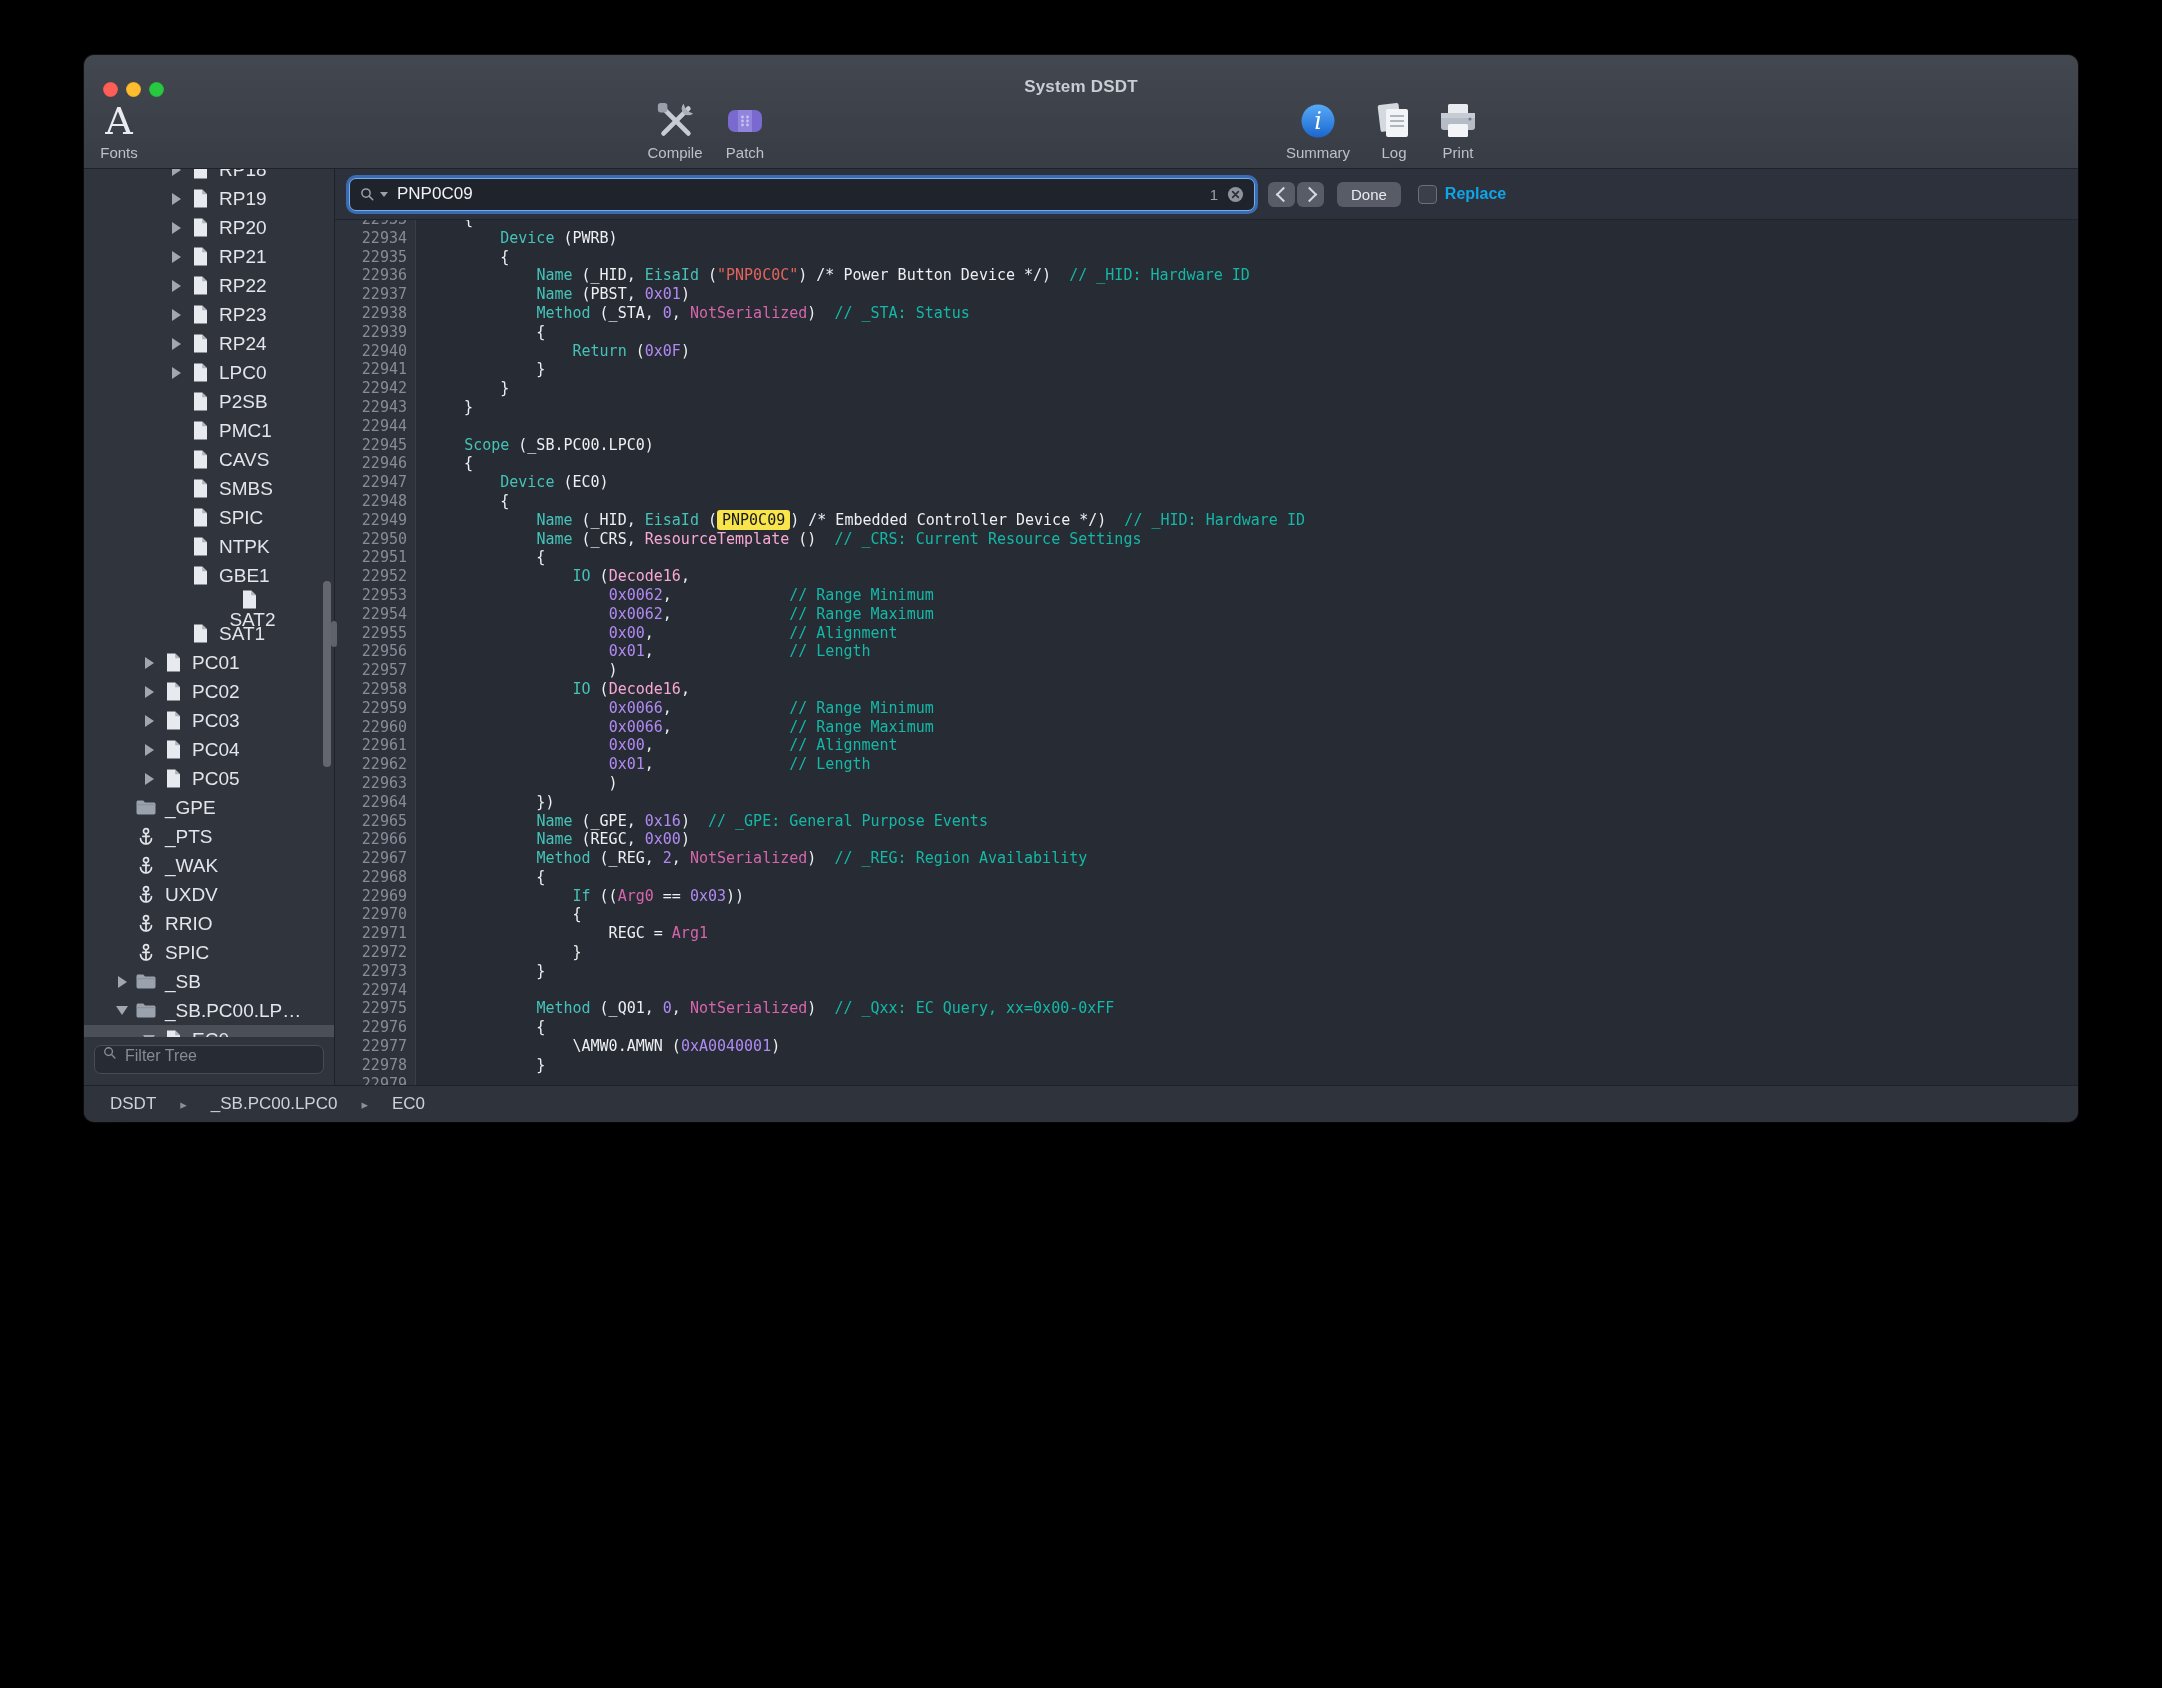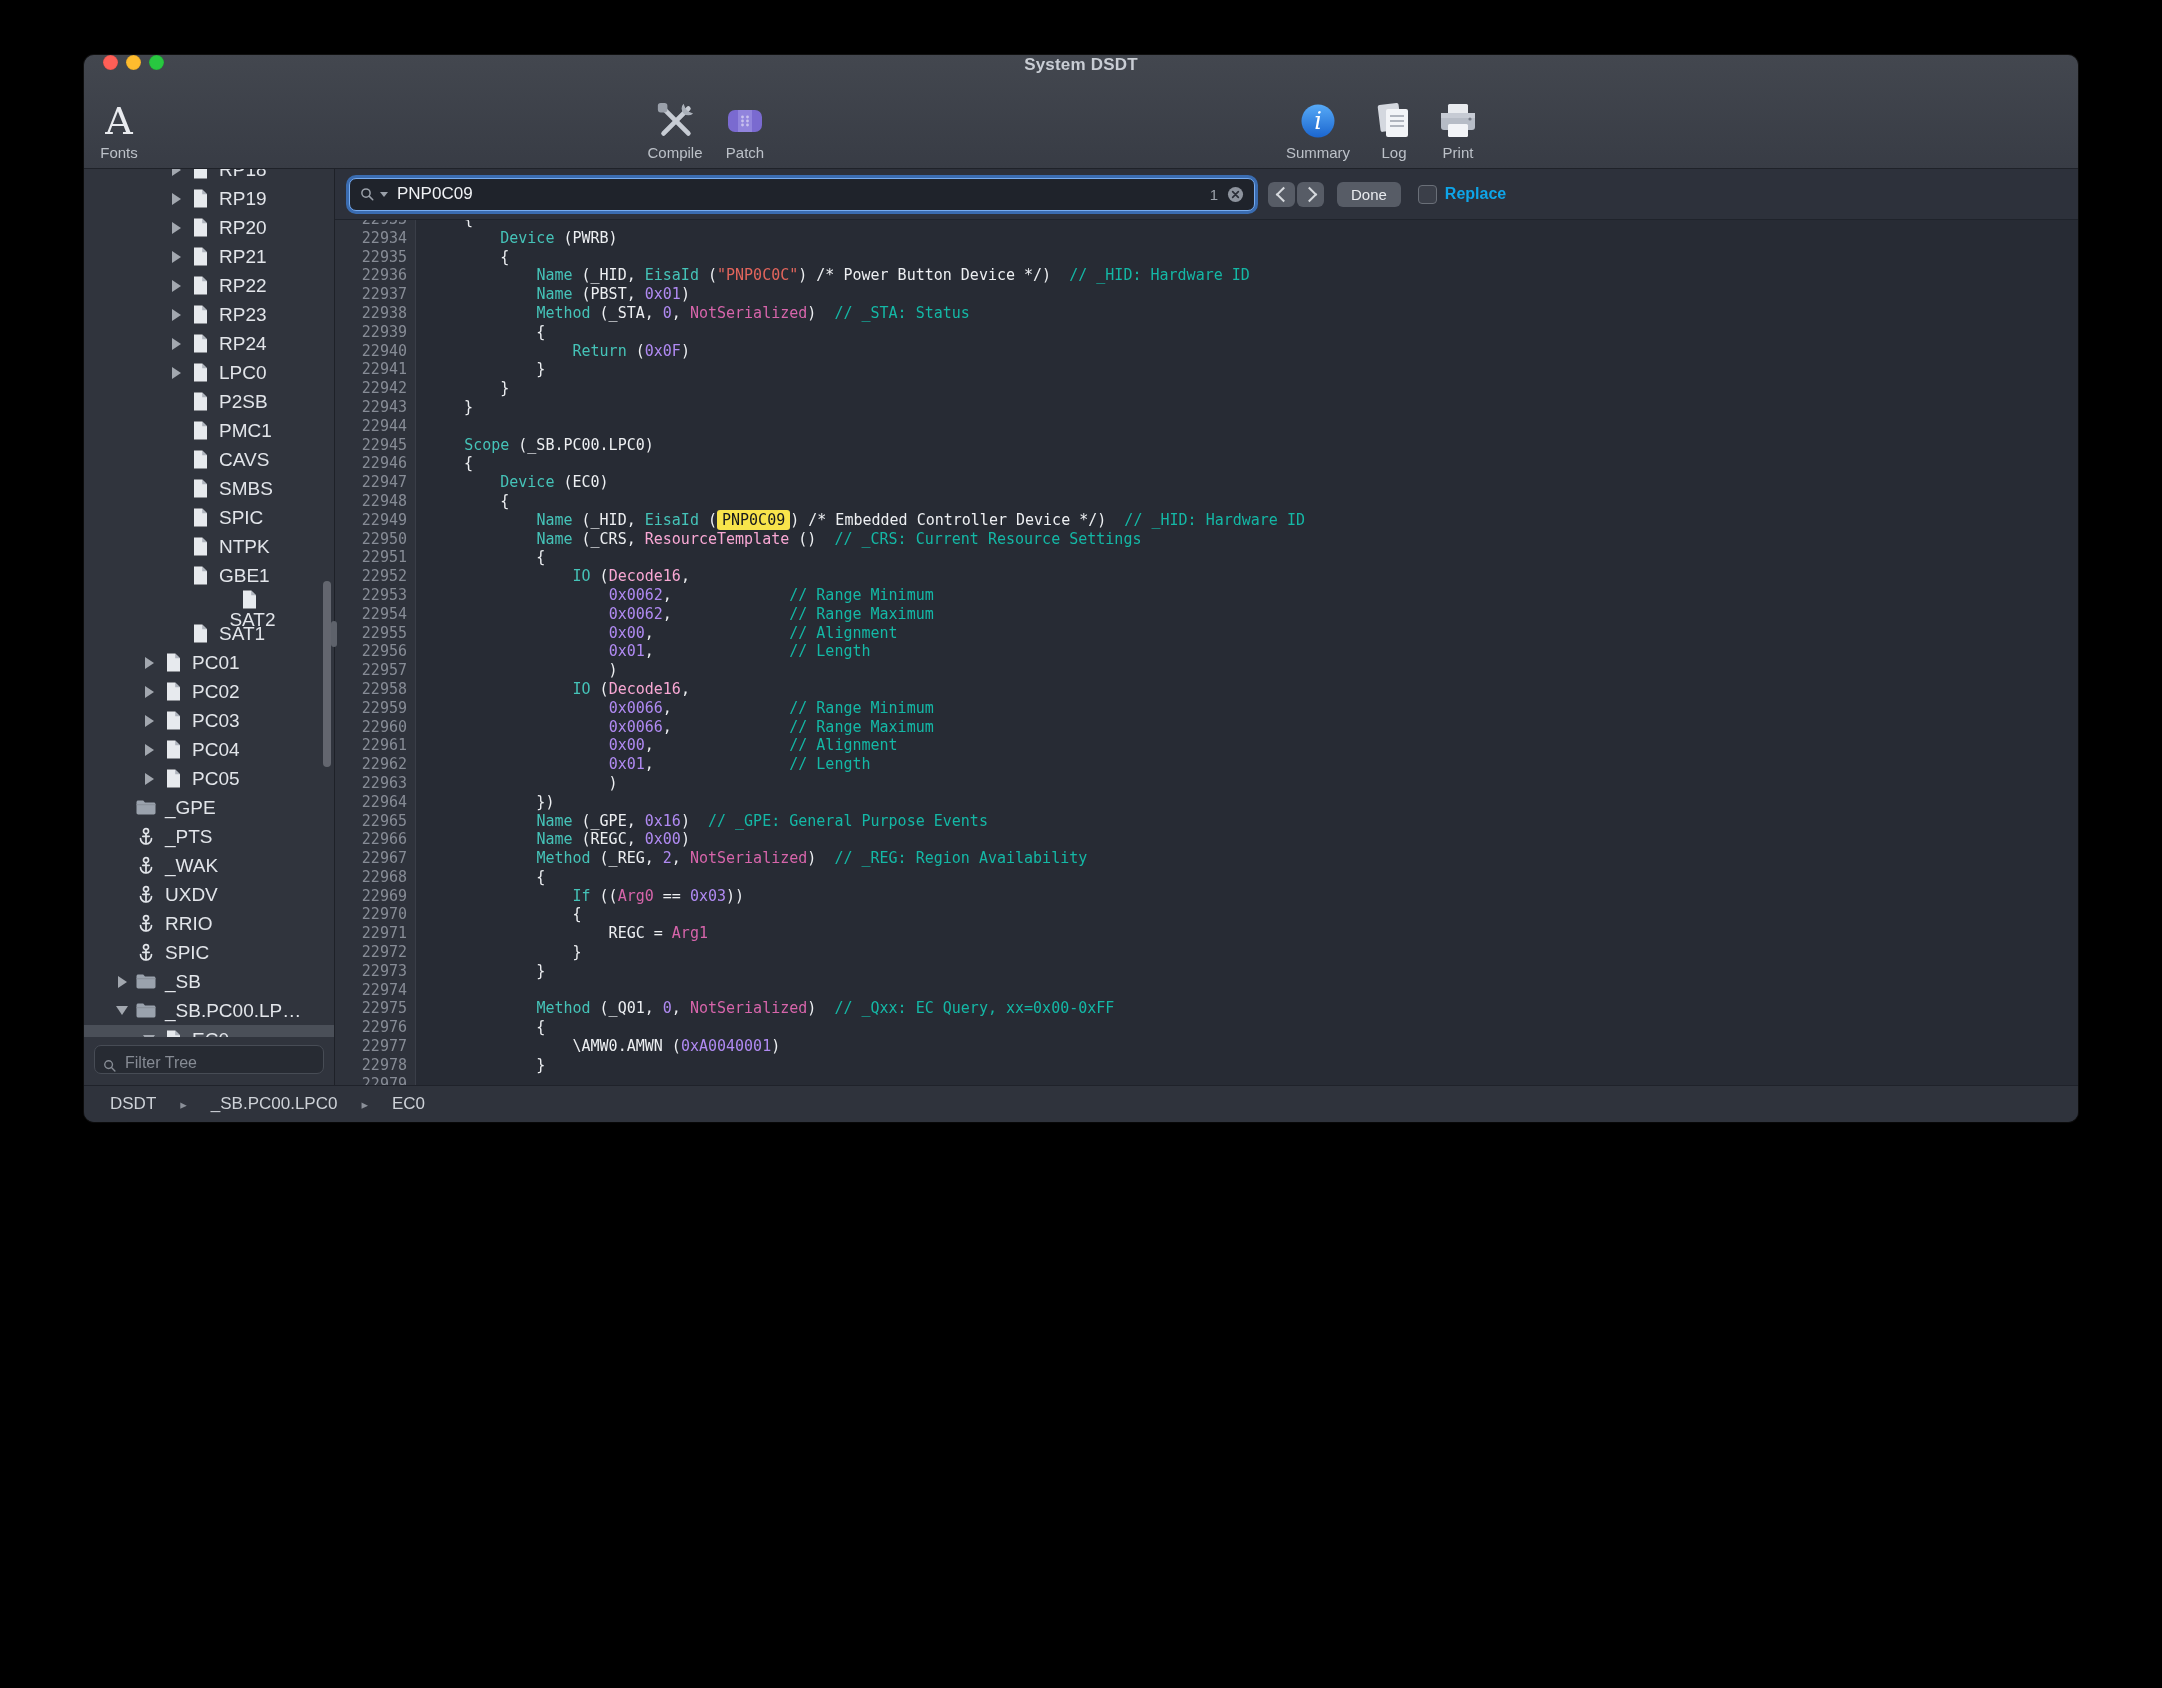--- a/index.html
+++ b/index.html
@@ -3,21 +3,21 @@
 <meta charset="utf-8">
 <style>
   html,body{margin:0;padding:0;background:#000;}
   body{width:2162px;height:1688px;position:relative;font-family:"Liberation Sans",sans-serif;-webkit-font-smoothing:antialiased;}
 
   .window{position:absolute;left:84px;top:55px;width:1994px;height:1067px;border-radius:10px;overflow:hidden;
     background:#272b34;box-shadow:0 30px 80px rgba(0,0,0,.75), 0 0 0 1px rgba(255,255,255,.07);display:flex;flex-direction:column;}
 
   
   .chrome{flex:none;height:113px;background:linear-gradient(#43474f,#383c45);border-bottom:1px solid #1f2229;}
-  .titlebar{height:42px;display:flex;align-items:flex-start;position:relative;}
+  .titlebar{height:42px;display:flex;align-items:flex-end;position:relative;}
   .traffic{display:flex;gap:8px;margin-left:19px;z-index:2;}
   .light{width:15px;height:15px;border-radius:50%;box-shadow:inset 0 0 1px rgba(0,0,0,.4);}
   .light.red{background:#ff5f57;}
   .light.yellow{background:#febc2e;}
   .light.green{background:#28c840;}
   .win-title{position:absolute;left:0;right:0;text-align:center;color:#c9cdd4;font-size:17px;font-weight:700;letter-spacing:.2px;}
 
   .toolbar{height:71px;display:flex;align-items:flex-start;padding-top:1px;}
   .toolbtn{display:flex;flex-direction:column;align-items:center;width:66px;color:#bcc1c8;font-size:15px;flex:none;}
   .toolbtn .tb-icon{height:46px;display:flex;align-items:center;justify-content:center;}
@@ -41,21 +41,21 @@
   .disclosure{width:24px;flex:none;display:flex;justify-content:center;align-items:center;}
   .disclosure.collapsed::before{content:"";display:block;border-left:9px solid #a2a7af;border-top:6px solid transparent;border-bottom:6px solid transparent;}
   .disclosure.expanded::before{content:"";display:block;border-top:9px solid #a2a7af;border-left:6px solid transparent;border-right:6px solid transparent;}
   .tree-icon{width:24px;flex:none;display:flex;justify-content:center;align-items:center;}
   .tree-icon svg{display:block;}
   .tree-label{margin-left:7px;}
   .sidebar-scrollbar{position:absolute;right:3px;top:412px;width:8px;height:186px;border-radius:4px;background:#6c7078;opacity:.85;}
   .splitter-dot{position:absolute;left:247px;top:452px;width:6px;height:26px;border-radius:3px;background:#5e626b;z-index:6;}
 
   .filter-wrap{flex:none;padding:8px 10px 11px;}
-  .filter-field{height:27px;background:#272b33;border:1px solid #474c55;border-radius:7px;display:flex;align-items:flex-end;padding:0 8px;gap:6px;}
+  .filter-field{height:27px;background:#272b33;border:1px solid #474c55;border-radius:7px;display:flex;align-items:flex-start;padding:0 8px;gap:6px;}
   .filter-field input{flex:1;min-width:0;background:transparent;border:0;outline:0;color:#dfe3e8;font-size:16px;font-family:inherit;}
   .filter-field input::placeholder{color:#868b94;}
 
   
   .editor{flex:1;display:flex;flex-direction:column;min-width:0;background:#272b34;}
   .findbar{height:50px;flex:none;background:#2d313b;border-bottom:1px solid #1f232b;display:flex;align-items:center;padding:0 14px;gap:13px;}
   .search-field{width:884px;flex:none;height:31px;background:#1f232b;border-radius:7px;display:flex;align-items:center;padding:0 10px;gap:7px;
     border:1px solid #77abef;box-shadow:0 0 0 3px rgba(61,124,208,.8);}
   .search-field input{flex:1;min-width:0;background:transparent;border:0;outline:0;color:#f0f2f5;font-size:17px;font-family:inherit;}
   .srch-caret{width:0;height:0;border-left:4px solid transparent;border-right:4px solid transparent;border-top:5px solid #9aa0a9;margin-left:-2px;}

